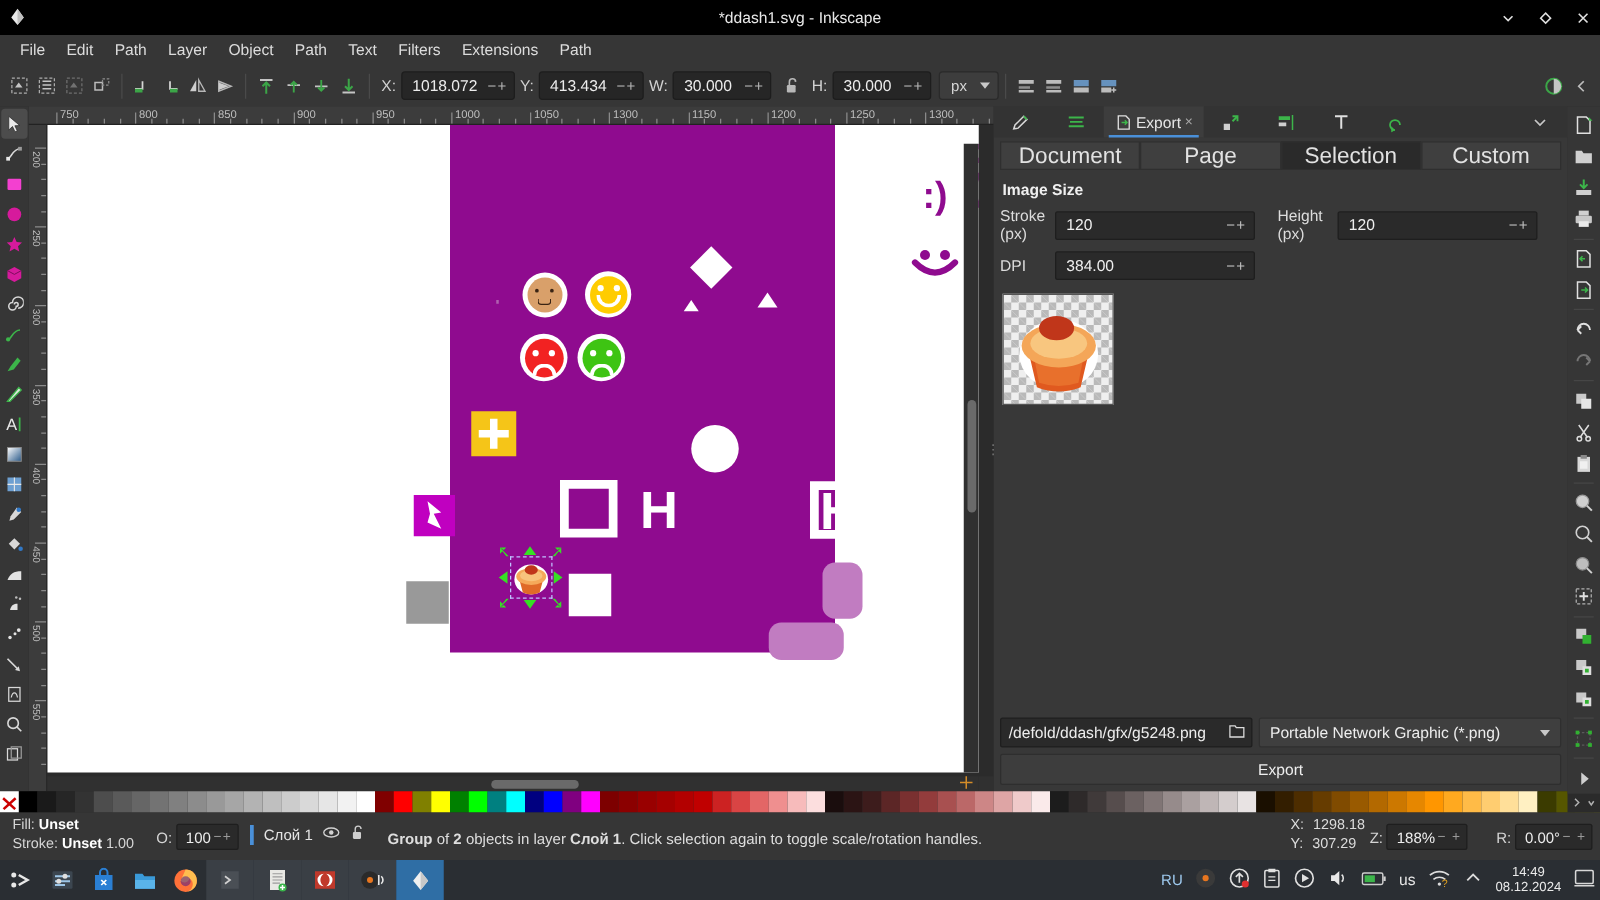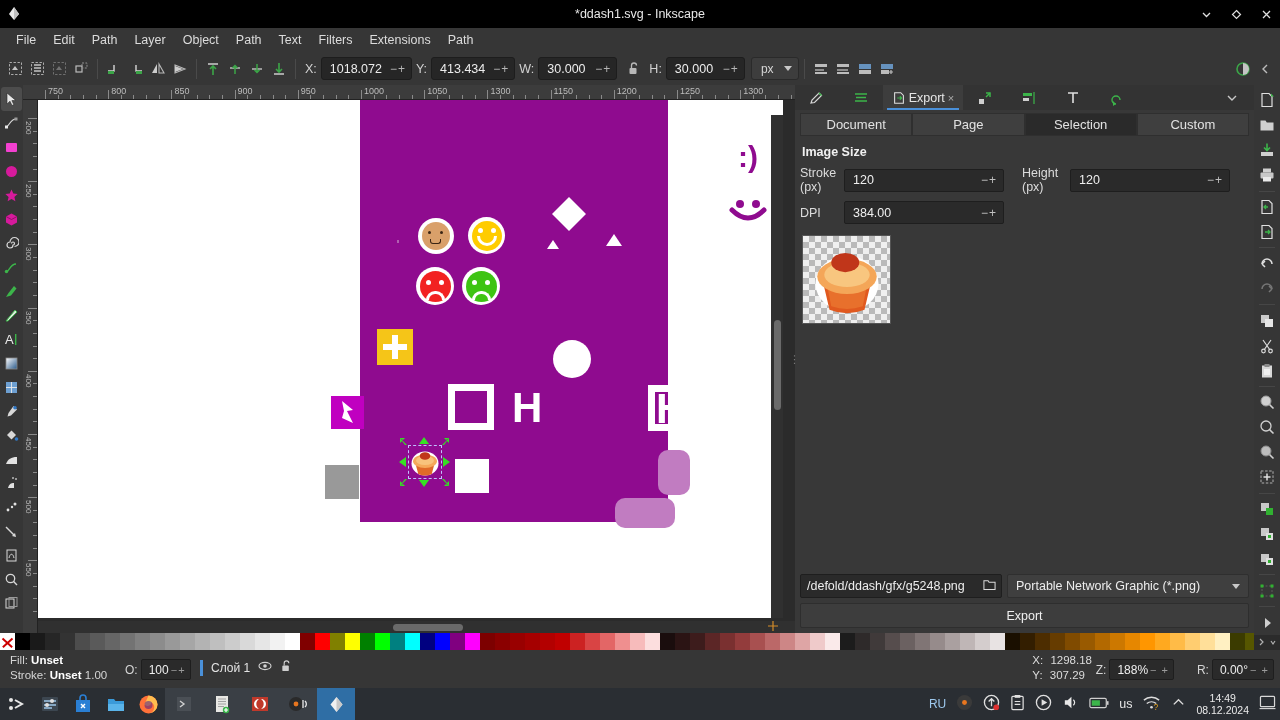--- a/index.html
+++ b/index.html
@@ -120,21 +120,21 @@
   .dtab { width: 44px; display: flex; align-items: center; justify-content: center; position: relative; }
   .dtab.active { background: #3d3d3d; }
   .dtab.active::after { content:""; position: absolute; bottom: 0; left: 4px; right: 4px; height: 2px; background: #4a90d9; }
   .dtab-export { width: 80px; gap: 3px; font-size: 12.5px; color: #e6e6e6; }
   .dock-sub { height: 24px; display: flex; align-items: flex-end; gap: 14px; padding: 0 6px; background: #383838; }
   .subtab { font-size: 12.5px; color: #dcdcdc; padding-bottom: 3px; position: relative; }
   .subtab.active::after { content:""; position:absolute; left:0; right:0; bottom:0; height:2px; background:#4a90d9; }
   .seg-row { display: flex; margin: 3px 5px 0 5px; height: 23px; }
   .seg {
     flex: 1; display: flex; align-items: center; justify-content: center;
-    background: #3f3f3f; border: 1px solid #2f2f2f; font-size: 13px; color: #e2e2e2;
+    background: #3f3f3f; border: 1px solid #2f2f2f; font-size: 18px; color: #e2e2e2;
   }
   .seg.active { background: #2a2a2a; }
   .sect-title { font-size: 12.5px; font-weight: bold; color: #f0f0f0; margin: 9px 0 0 7px; }
   .size-row { display: flex; align-items: center; margin: 7px 5px 0 5px; gap: 0; }
   .sz-label { font-size: 12.5px; color: #dcdcdc; width: 44px; line-height: 14px; }
   .sz-spin {
     flex: 1; display: flex; align-items: center; height: 23px;
     background: #2a2a2a; border: 1px solid #1e1e1e; border-radius: 2px;
   }
   .sz-spin .v { flex: 1; padding-left: 8px; font-size: 12.5px; color: #efefef; }
@@ -1026,20 +1026,23 @@
             <circle cx="7" cy="7" r="1.8" fill="#d2d2d2"></circle>
           </svg>
       </span>
       <span>
         <svg width="13" height="14" viewBox="0 0 14 15">
             <path d="M4.5 7 V4.5 a2.5 2.5 0 0 1 5 0" fill="none" stroke="#cfcfcf" stroke-width="1.2"></path>
             <rect x="2.5" y="7" width="7" height="6" rx="1" fill="#cfcfcf"></rect>
           </svg>
       </span>
     </div>
+    <div class="st-msg" style="left:310px;top:14px;">
+      <b>Group</b><span> of </span><b>2</b><span> objects in layer </span><b>Слой 1</b><span>. Click selection again to toggle scale/rotation handles.</span>
+    </div>
     <div class="st-coords">
       <div><span>X:</span>
            <span style="margin-left:4px">1298.18</span></div>
       <div><span>Y:</span>
            <span style="margin-left:4px">307.29</span></div>
     </div>
     <div class="st-zoom">
       <span style="font-size:12px;color:#d5d5d5;">Z:</span>
       <div class="o-spin">
         <span class="v">188%</span>

